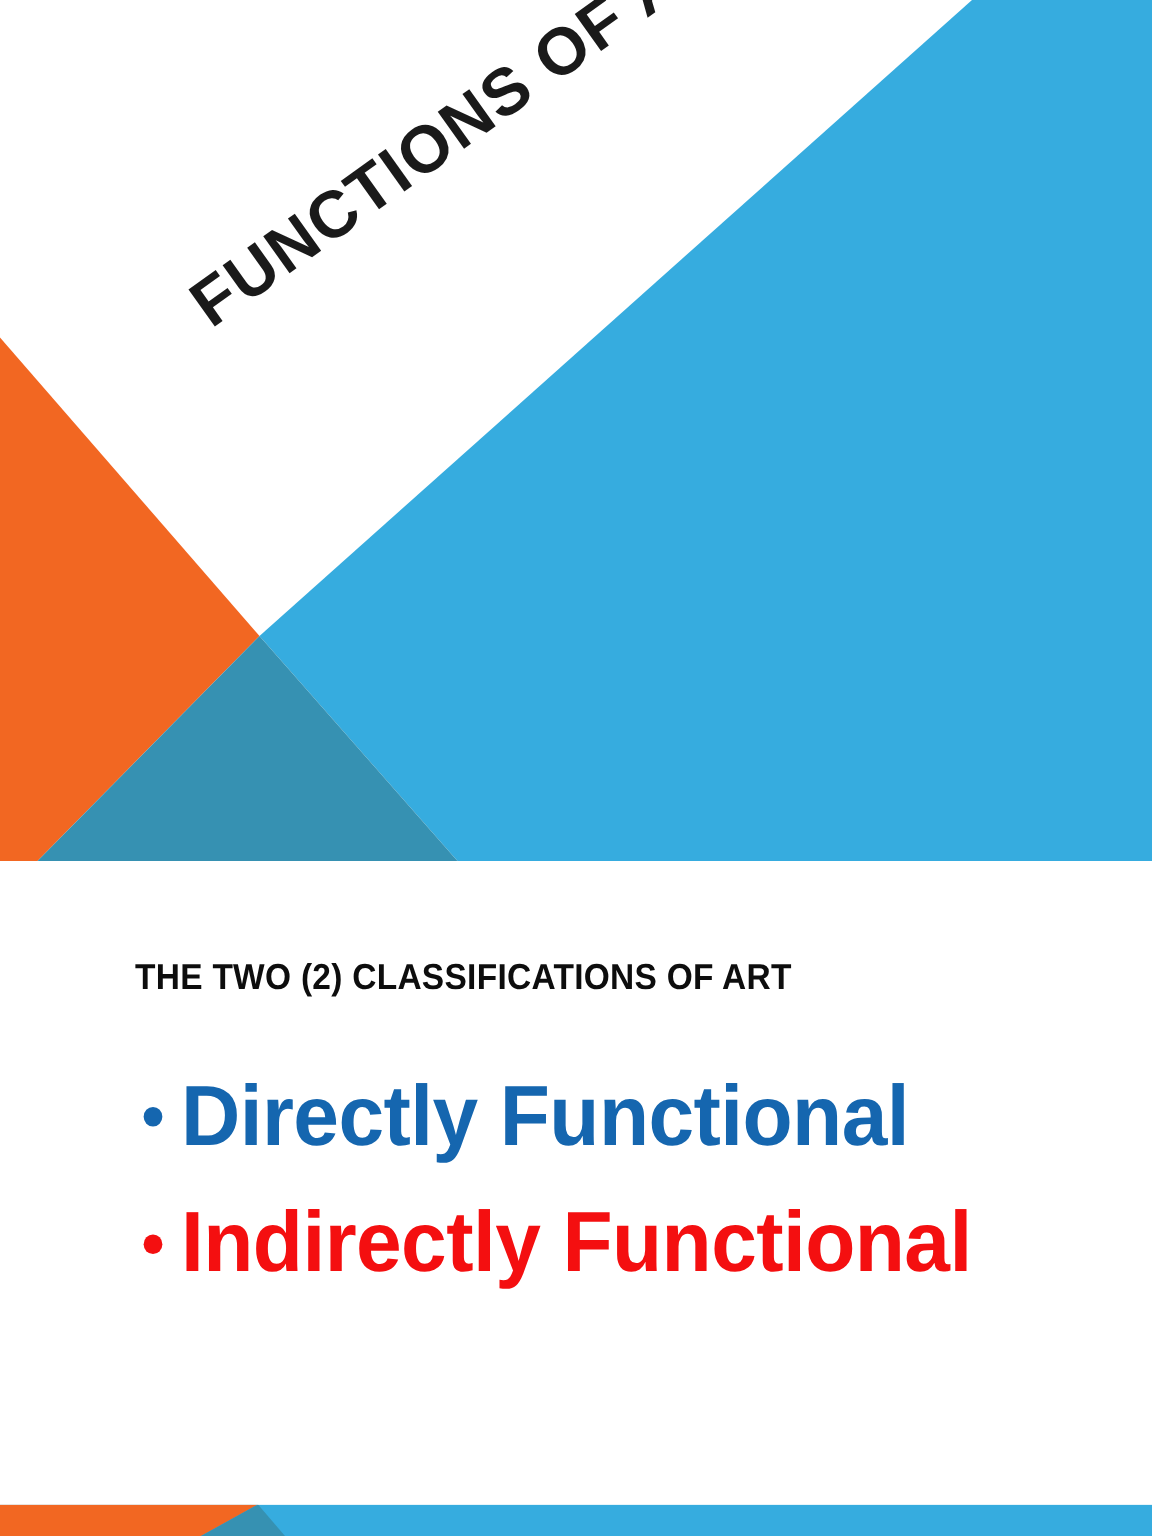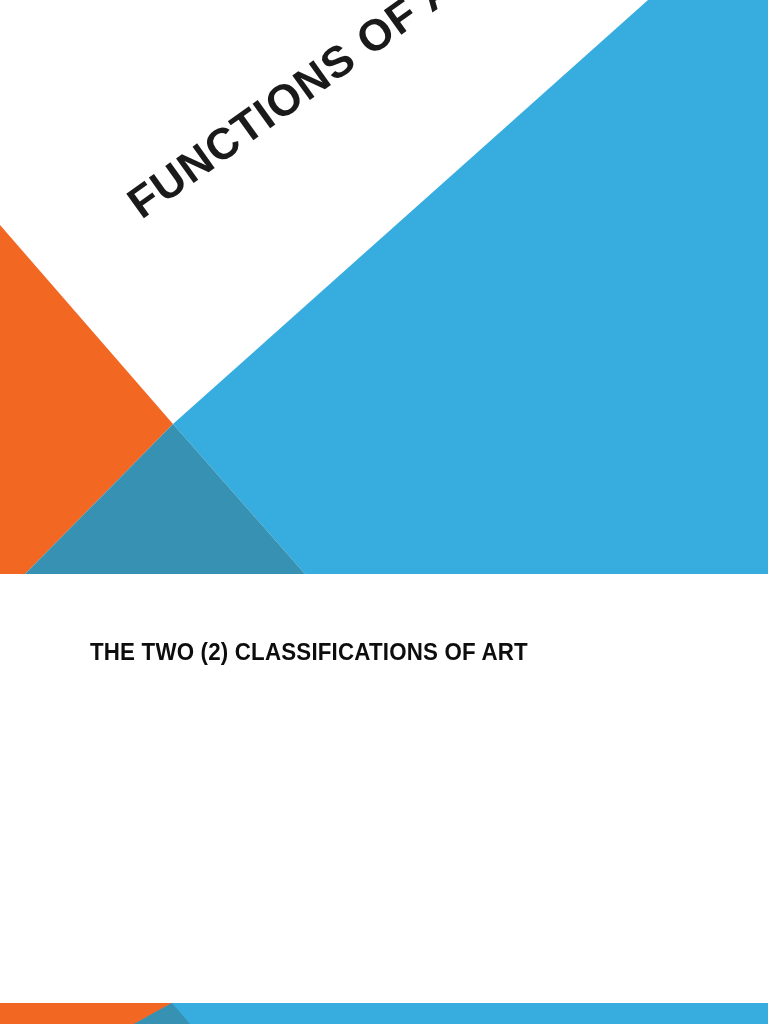--- a/index.html
+++ b/index.html
@@ -159,20 +159,30 @@
   </div>
 
   <div id="title-wrap">
     <div id="slide-title">FUNCTIONS OF ART</div>
   </div>
 
   <div id="body-content">
 
     <div id="subheading">THE TWO (2) CLASSIFICATIONS OF ART</div>
 
+    <ul id="bullet-list">
+      <li class="bullet-item blue" style="color: rgb(21, 102, 175);">
+        <span class="bullet-dot" style="background: rgb(21, 102, 175);"></span>
+        <span>Directly Functional</span>
+      </li>
+      <li class="bullet-item red" style="color: rgb(244, 15, 16);">
+        <span class="bullet-dot" style="background: rgb(244, 15, 16);"></span>
+        <span>Indirectly Functional</span>
+      </li>
+    </ul>
 
   </div>
 
   <div id="footer-art">
     <svg width="768" height="21" viewBox="0 0 768 21" xmlns="http://www.w3.org/2000/svg">
       <rect x="0" y="0" width="768" height="21" fill="#36ACDF"></rect>
       <polygon points="0,0 172,0 134,21 0,21" fill="#F26722"></polygon>
       <polygon points="172,0 190,21 134,21" fill="#3691B2"></polygon>
     </svg>
   </div>

